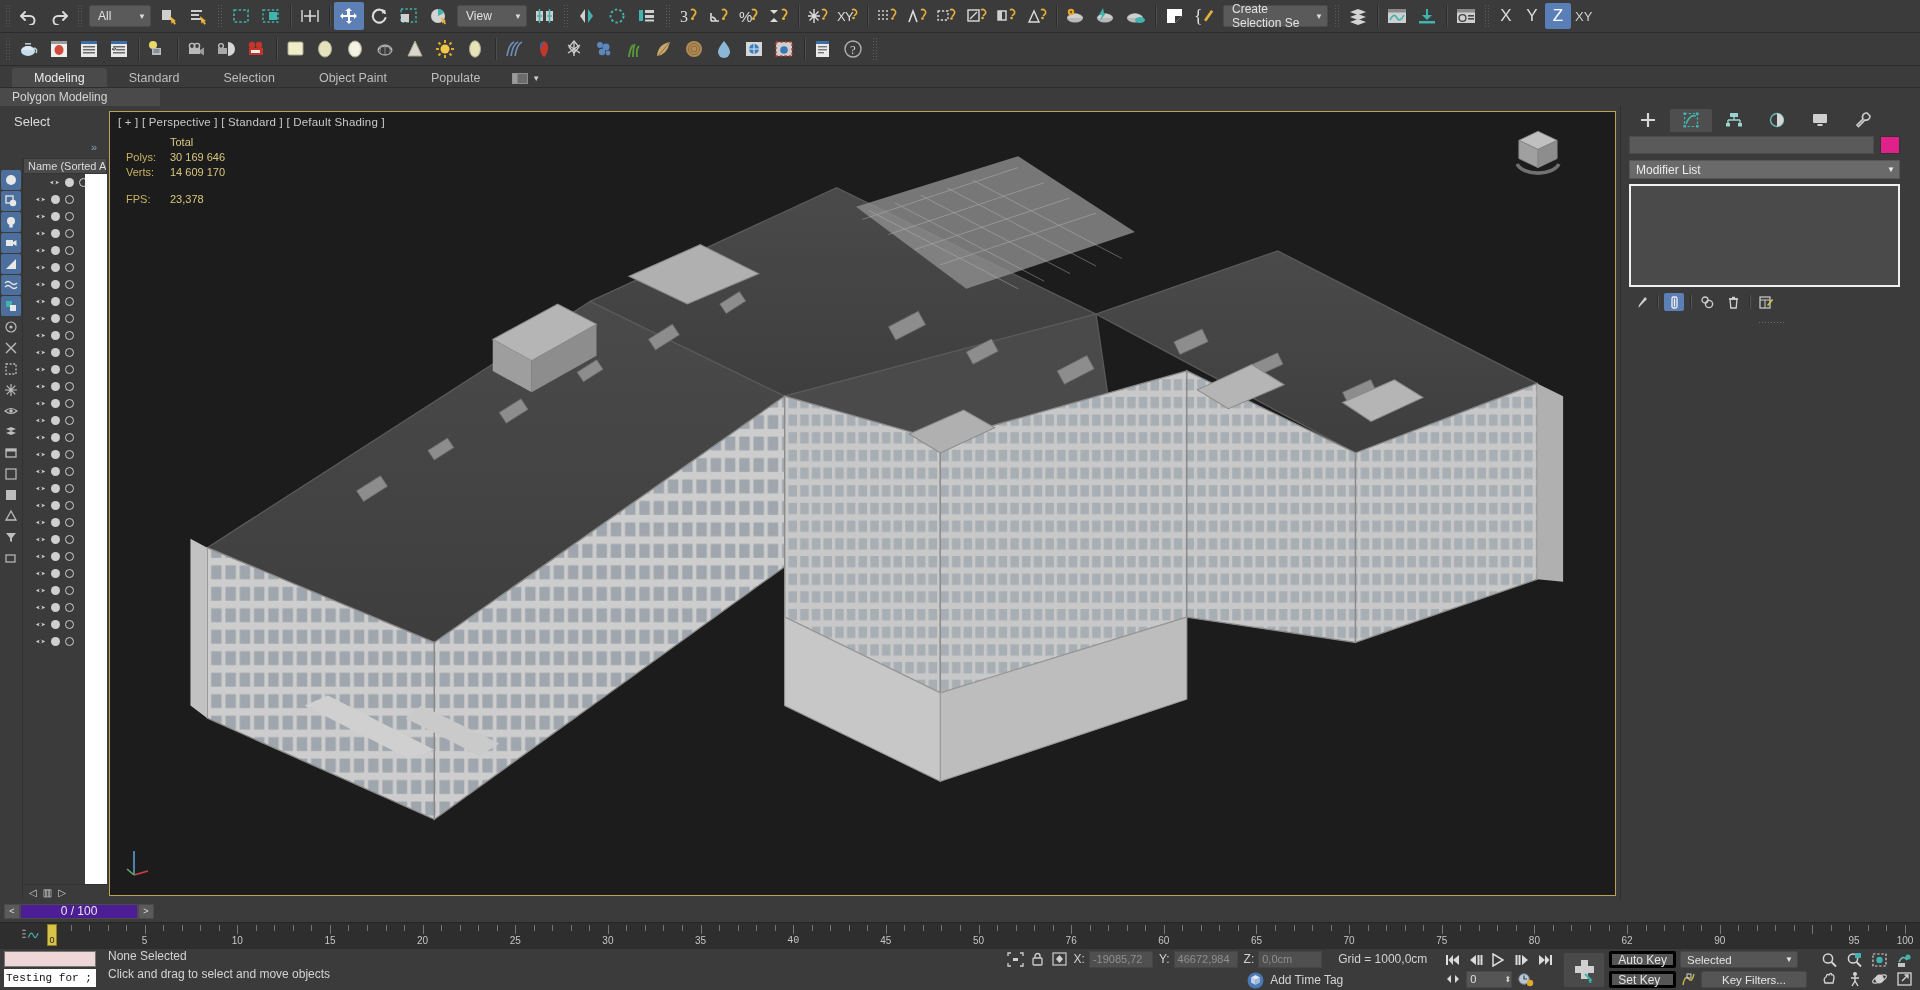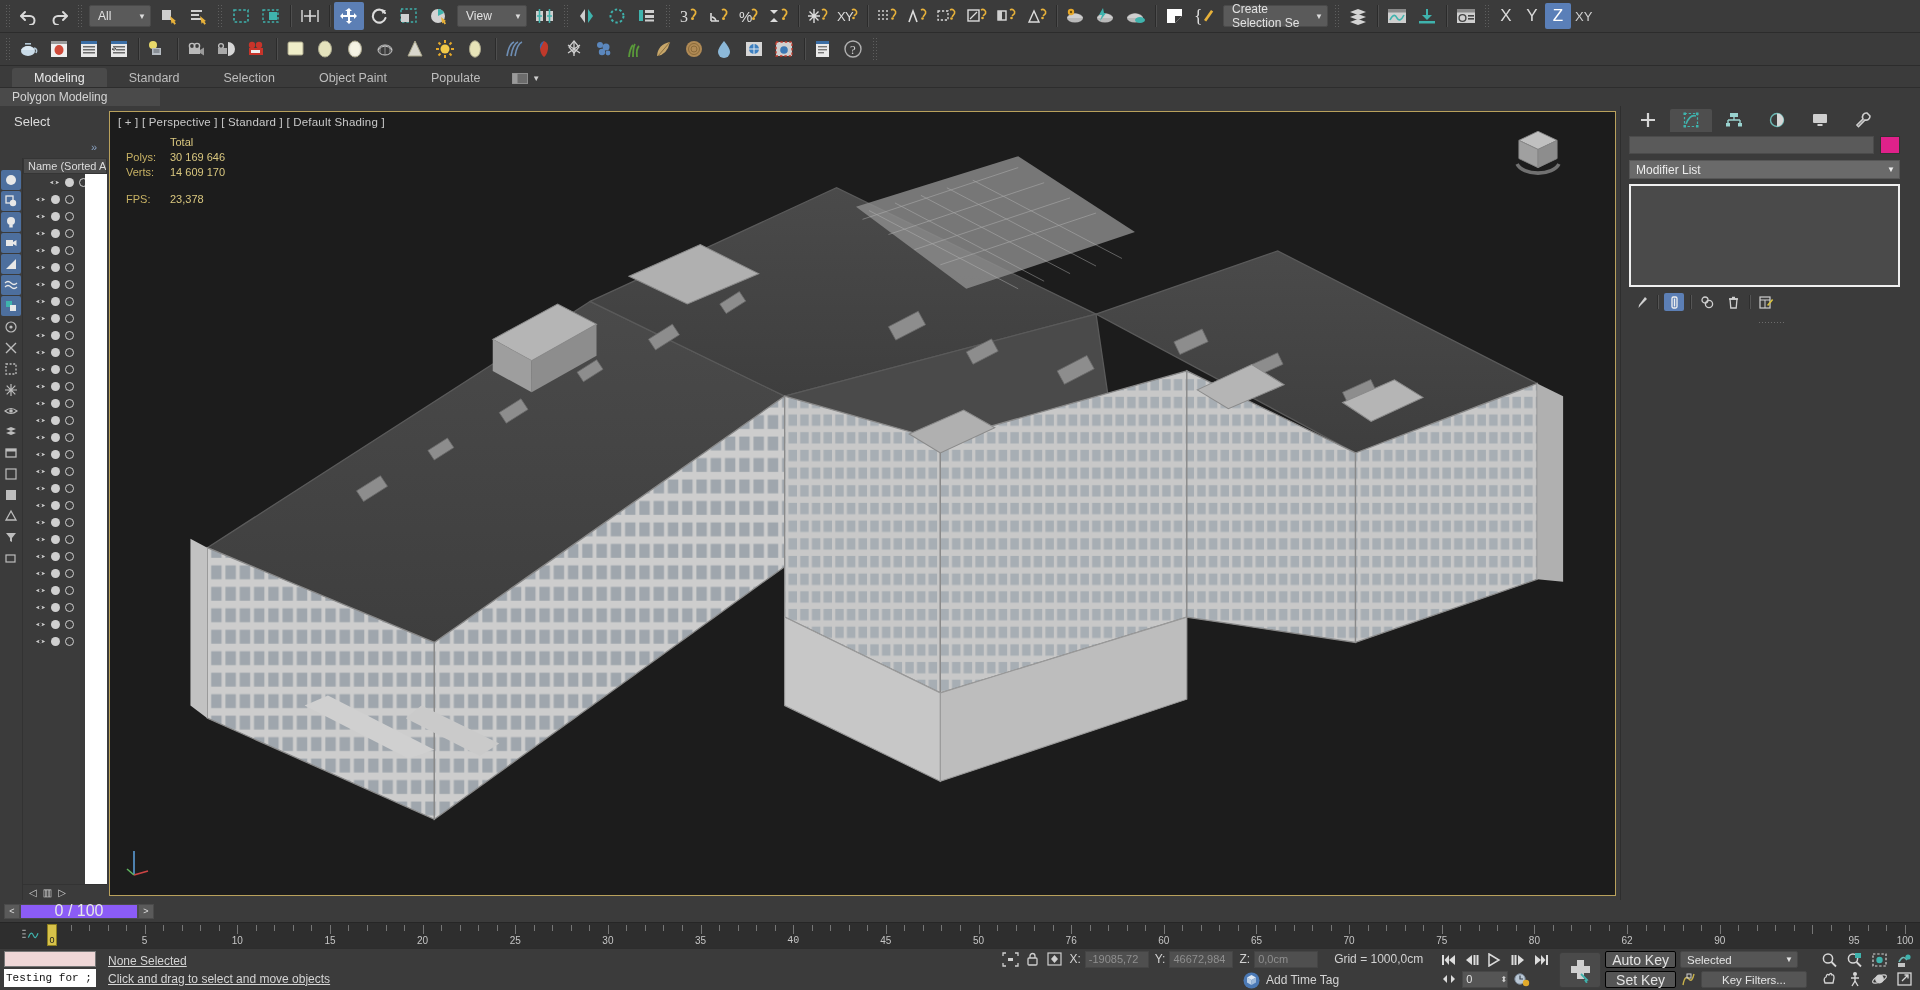--- a/index.html
+++ b/index.html
@@ -110,63 +110,63 @@
   .panel-dots { height:10px; display:flex; align-items:center; justify-content:center; margin-top:6px;}
   .panel-dots i { display:block; width:26px;height:3px;
       background-image:radial-gradient(#6c6c6c 40%, transparent 41%); background-size:3px 3px;}
 
   
   .bottom { flex:none; background:#3b3b3b; }
   .trackrow { height:22px; display:flex; align-items:center; background:#3b3b3b; padding-left:4px;}
   .mini-nav { display:flex; align-items:center; height:16px; }
   .mn-btn { width:16px;height:15px;background:#5a5a5a;border:1px solid #4a4a4a;
       display:flex;align-items:center;justify-content:center;font-size:9px;color:#e0e0e0;}
-  .mn-field { width:118px;height:15px;background:#8b5cf6;border:1px solid #4a4a4a;
-      display:flex;align-items:center;justify-content:center;color:#e6e6e6;font-size:16px;}
+  .mn-field { width:118px;height:15px;background:#4c1d95;border:1px solid #4a4a4a;
+      display:flex;align-items:center;justify-content:center;color:#e6e6e6;font-size:12px;}
   .ruler { height:26px; background:#2e2e2e; position:relative; overflow:hidden;
       border-top:1px solid #262626; }
   .ruler .tick { position:absolute; top:2px; width:1px; background:#757575; }
   .ruler .lab { position:absolute; top:12px; color:#c6c6c6; font-size:10px;
       transform:translateX(-50%); }
   .slider-head { position:absolute; top:1px; width:10px; height:22px; background:#d7c24a;
       border:1px solid #8d7e20; display:flex; align-items:flex-end; justify-content:center;
       font-size:9px; color:#222; }
   .ruler-ico { position:absolute; left:22px; top:5px; width:18px; height:14px; }
 
   .statusbar { height:42px; display:flex; align-items:stretch; background:#3b3b3b;
       border-top:1px solid #2d2d2d; }
   .sb-left { width:100px; flex:none; padding:2px 4px; display:flex; flex-direction:column; gap:2px; }
   .sb-prompt1 { height:16px; background:#efd7d7; border:1px solid #777; }
   .sb-prompt2 { height:18px; background:#fff; color:#111; font-family:"Liberation Mono", monospace;
       font-size:11px; display:flex; align-items:center; padding-left:2px; overflow:hidden;
       white-space:nowrap; }
-  .sb-mid { flex:1; display:flex; flex-direction:column; justify-content:center;
-      padding-left:8px; gap:4px; min-width:0;text-decoration:underline; }
+  .sb-mid { flex:1; display:flex; flex-direction:column; 
+      padding-left:8px; gap:4px; min-width:0; }
   .sb-line { color:#d4d4d4; font-size:12px; }
   .sb-coords { display:flex; align-items:center; gap:6px; padding:0 6px; }
   .coord { display:flex; align-items:center; gap:4px; }
   .coord .k { color:#d2d2d2; font-size:12px; }
   .coord .v { width:64px; height:17px; background:#4f4f4f; border:1px solid #454545;
       color:#8f8f8f; font-size:11px; display:flex; align-items:center; padding-left:3px;
       overflow:hidden; white-space:nowrap; }
   .grid-lbl { color:#d2d2d2; font-size:12px; padding:0 10px; white-space:nowrap;}
   .addtime { display:flex; align-items:center; gap:6px; color:#d4d4d4; font-size:12px; }
   .addtime .cube { width:17px;height:17px; }
   .sb-right { flex:none; display:flex; align-items:center; padding-right:4px; gap:2px; }
   .playgrp { display:flex; flex-direction:column; gap:2px; }
   .pl-row { display:flex; align-items:center; gap:3px; }
   .pb { width:20px;height:17px;display:flex;align-items:center;justify-content:center;color:#dcdcdc;}
   .spin { width:46px;height:17px;background:#555;border:1px solid #474747;color:#e0e0e0;
       font-size:11px;display:flex;align-items:center;padding-left:3px;}
   .keygrp { display:flex; align-items:center; gap:4px; }
   .bigplus { width:42px;height:36px;background:#4a4a4a;border:1px solid #3d3d3d;border-radius:3px;
       display:flex;align-items:center;justify-content:center;}
   .kcol { display:flex; flex-direction:column; gap:3px; }
-  .kbtn { height:17px;background:#555;border:1px solid #000000;color:#e4e4e4;font-size:14px;
-      display:flex;align-items:center;justify-content:center; padding:0 6px; border-radius:2px;}
+  .kbtn { height:17px;background:#555;border:3px solid #000000;color:#e4e4e4;font-size:12px;
+      display:flex;align-items:center;padding:0 6px; border-radius:2px;}
   .ksel { width:118px; height:17px;background:#555;border:1px solid #474747;color:#e4e4e4;
       font-size:11.5px; display:flex;align-items:center;padding:0 4px 0 6px; border-radius:2px;}
   .ksel .caret{margin-left:auto;font-size:8px;}
   .kfilters { width:106px;height:17px;background:#555;border:1px solid #474747;color:#e4e4e4;
       font-size:11.5px; display:flex;align-items:center;justify-content:center;border-radius:2px;}
   .navgrp { display:grid; grid-template-columns:repeat(4,24px); grid-auto-rows:18px; gap:1px; }
   .nb { display:flex;align-items:center;justify-content:center; position:relative; }
 </style>
 </head>
 <body>

